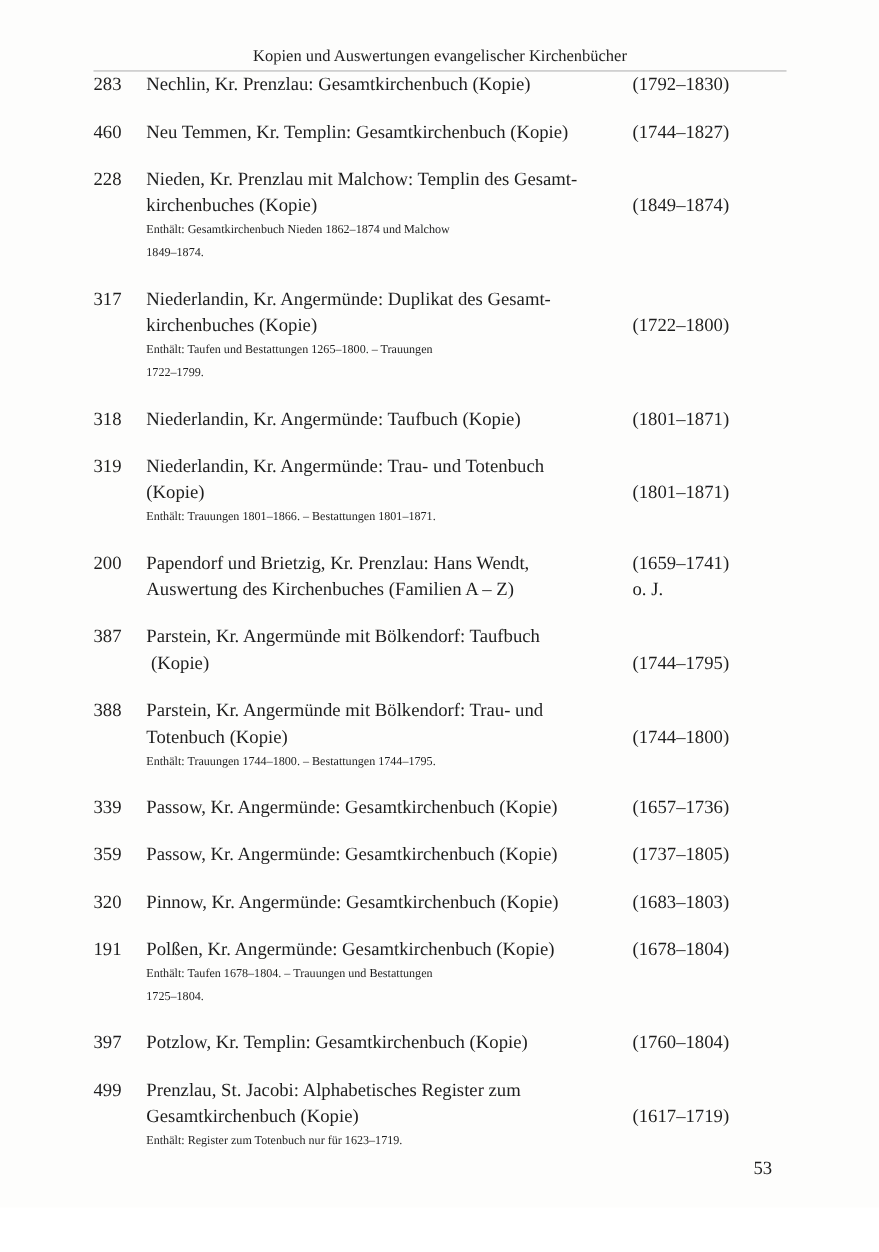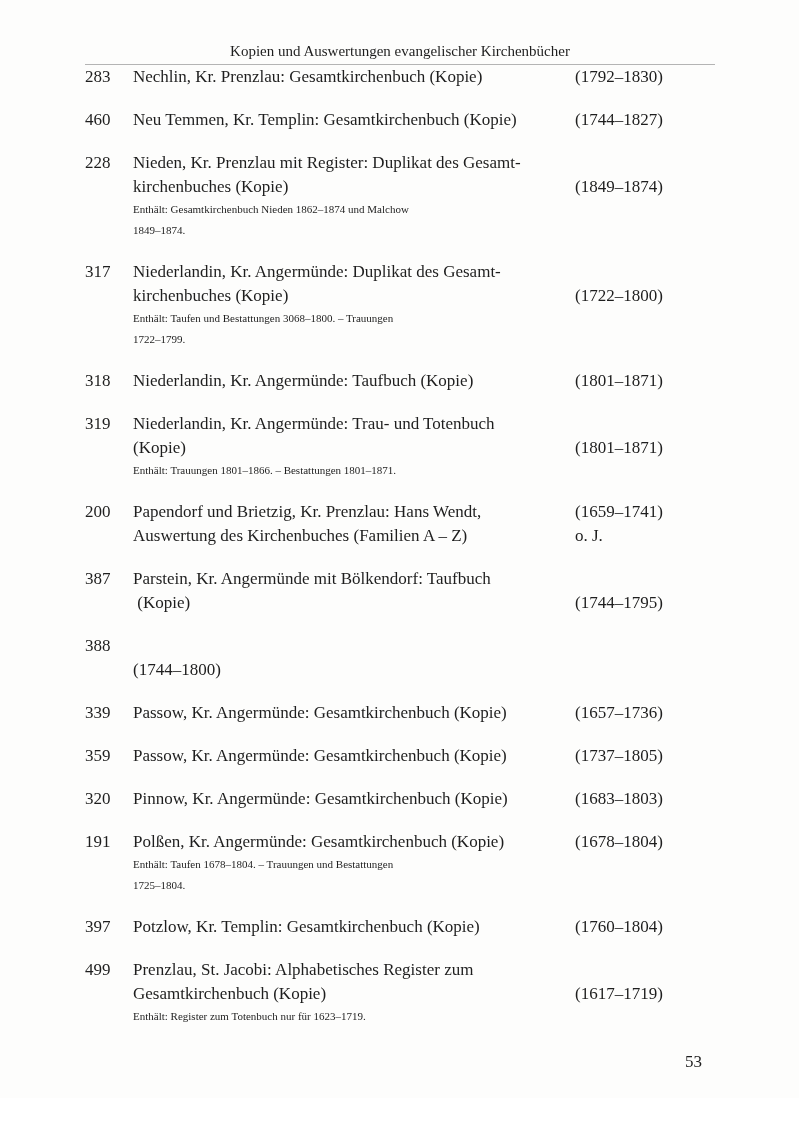--- a/index.html
+++ b/index.html
@@ -104,21 +104,21 @@
     </div>
     <div class="date-col">
             <div class="date-line">(1744–1827)</div>
           </div>
   </div>
 
   <div class="entry">
     <div class="num">228</div>
     <div class="title-col">
       <div class="title-lines">
-              <div class="title-line">Nieden, Kr. Prenzlau mit Register: Duplikat des Gesamt-</div>
+              <div class="title-line">Nieden, Kr. Prenzlau mit Malchow: Templin des Gesamt-</div>
               <div class="title-line">kirchenbuches (Kopie)</div>
             </div>
       <div class="notes">
               <div class="note-line">Enthält: Gesamtkirchenbuch Nieden 1862–1874 und Malchow</div>
               <div class="note-line">1849–1874.</div>
             </div>
     </div>
     <div class="date-col">
             <div class="date-line">&nbsp;</div>
             <div class="date-line">(1849–1874)</div>
@@ -126,21 +126,21 @@
   </div>
 
   <div class="entry">
     <div class="num">317</div>
     <div class="title-col">
       <div class="title-lines">
               <div class="title-line">Niederlandin, Kr. Angermünde: Duplikat des Gesamt-</div>
               <div class="title-line">kirchenbuches (Kopie)</div>
             </div>
       <div class="notes">
-              <div class="note-line">Enthält: Taufen und Bestattungen 3068–1800. – Trauungen</div>
+              <div class="note-line">Enthält: Taufen und Bestattungen 1265–1800. – Trauungen</div>
               <div class="note-line">1722–1799.</div>
             </div>
     </div>
     <div class="date-col">
             <div class="date-line">&nbsp;</div>
             <div class="date-line">(1722–1800)</div>
           </div>
   </div>
 
   <div class="entry">
@@ -198,20 +198,29 @@
 
     </div>
     <div class="date-col">
             <div class="date-line">&nbsp;</div>
             <div class="date-line">(1744–1795)</div>
           </div>
   </div>
 
   <div class="entry">
     <div class="num">388</div>
+    <div class="title-col">
+      <div class="title-lines">
+              <div class="title-line">Parstein, Kr. Angermünde mit Bölkendorf: Trau- und</div>
+              <div class="title-line">Totenbuch (Kopie)</div>
+            </div>
+      <div class="notes">
+              <div class="note-line">Enthält: Trauungen 1744–1800. – Bestattungen 1744–1795.</div>
+            </div>
+    </div>
     <div class="date-col">
             <div class="date-line">&nbsp;</div>
             <div class="date-line">(1744–1800)</div>
           </div>
   </div>
 
   <div class="entry">
     <div class="num">339</div>
     <div class="title-col">
       <div class="title-lines">

